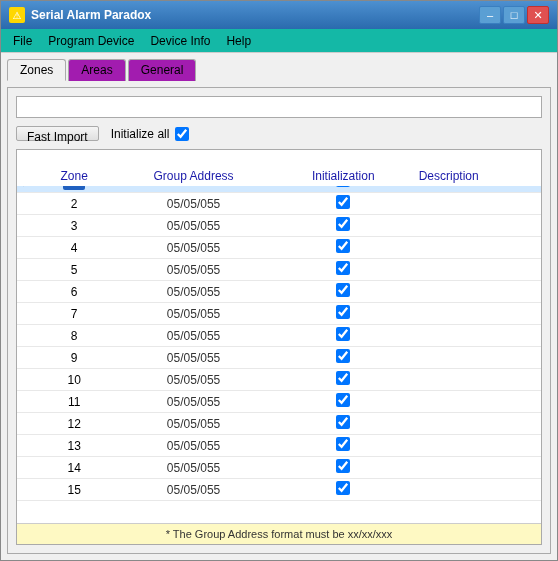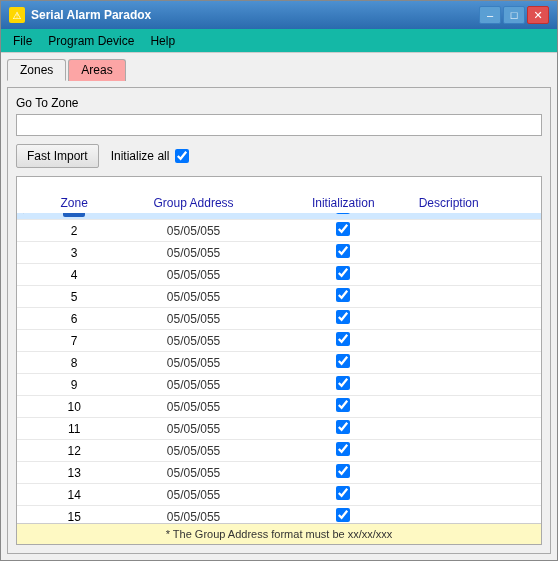--- a/index.html
+++ b/index.html
@@ -93,21 +93,21 @@
     }
     .tabs {
       display: flex;
       gap: 0;
       margin-bottom: 6px;
       flex-shrink: 0;
     }
     .tab {
       padding: 3px 12px;
       border: 1px solid #aaa;
-      background: #fca5a5;
+      background: #a21caf;
       cursor: pointer;
       font-size: 12px;
       border-bottom: none;
       border-radius: 3px 3px 0 0;
       margin-right: 2px;
     }
     .tab.active {
       background: #f0f0f0;
       border-bottom: 1px solid #f0f0f0;
       font-weight: normal;
@@ -142,21 +142,21 @@
       margin-bottom: 8px;
       flex-shrink: 0;
     }
     .fast-import-btn {
       padding: 3px 10px;
       border: 1px solid #aaa;
       background: linear-gradient(to bottom, #f5f5f5, #e0e0e0);
       cursor: pointer;
       font-size: 12px;
       border-radius: 2px;
-      height: 24px;
+      height: 15px;
     }
     .init-all-row {
       display: flex;
       align-items: center;
       gap: 6px;
       font-size: 12px;
     }
     .table-container {
       flex: 1;
       overflow: hidden;
@@ -256,33 +256,34 @@
     <div class="title-buttons">
       <div class="title-btn">–</div>
       <div class="title-btn">□</div>
       <div class="title-btn close">✕</div>
     </div>
   </div>
 
   <div class="menu-bar">
     <div class="menu-item">File</div>
     <div class="menu-item">Program Device</div>
+    <div class="menu-item">Device Info</div>
     <div class="menu-item">Help</div>
   </div>
 
   <div class="content">
 
     <div class="tabs">
       <div class="tab active">Zones</div>
       <div class="tab">Areas</div>
+      <div class="tab">General</div>
     </div>
 
     <div class="tab-content">
 
-      <div class="go-to-zone-label">Go To Zone</div>
       <input class="go-to-zone-input" type="text" value="" style="">
 
       <div class="toolbar-row">
         <button class="fast-import-btn">Fast Import</button>
         <div class="init-all-row">
           <span>Initialize all</span>
           <input type="checkbox" class="init-checkbox" checked="" style="">
         </div>
       </div>
 

